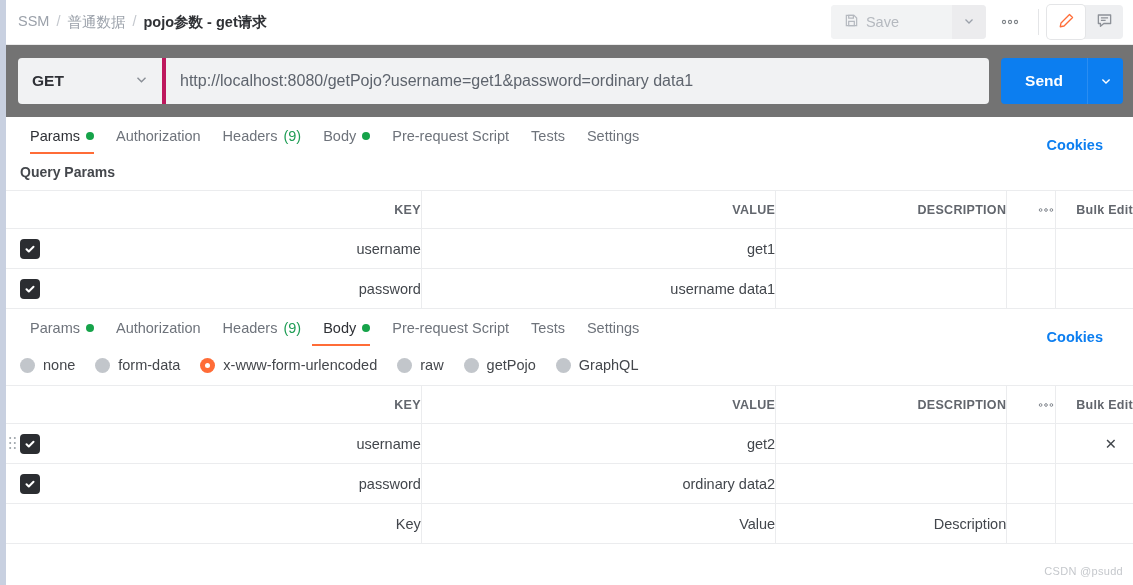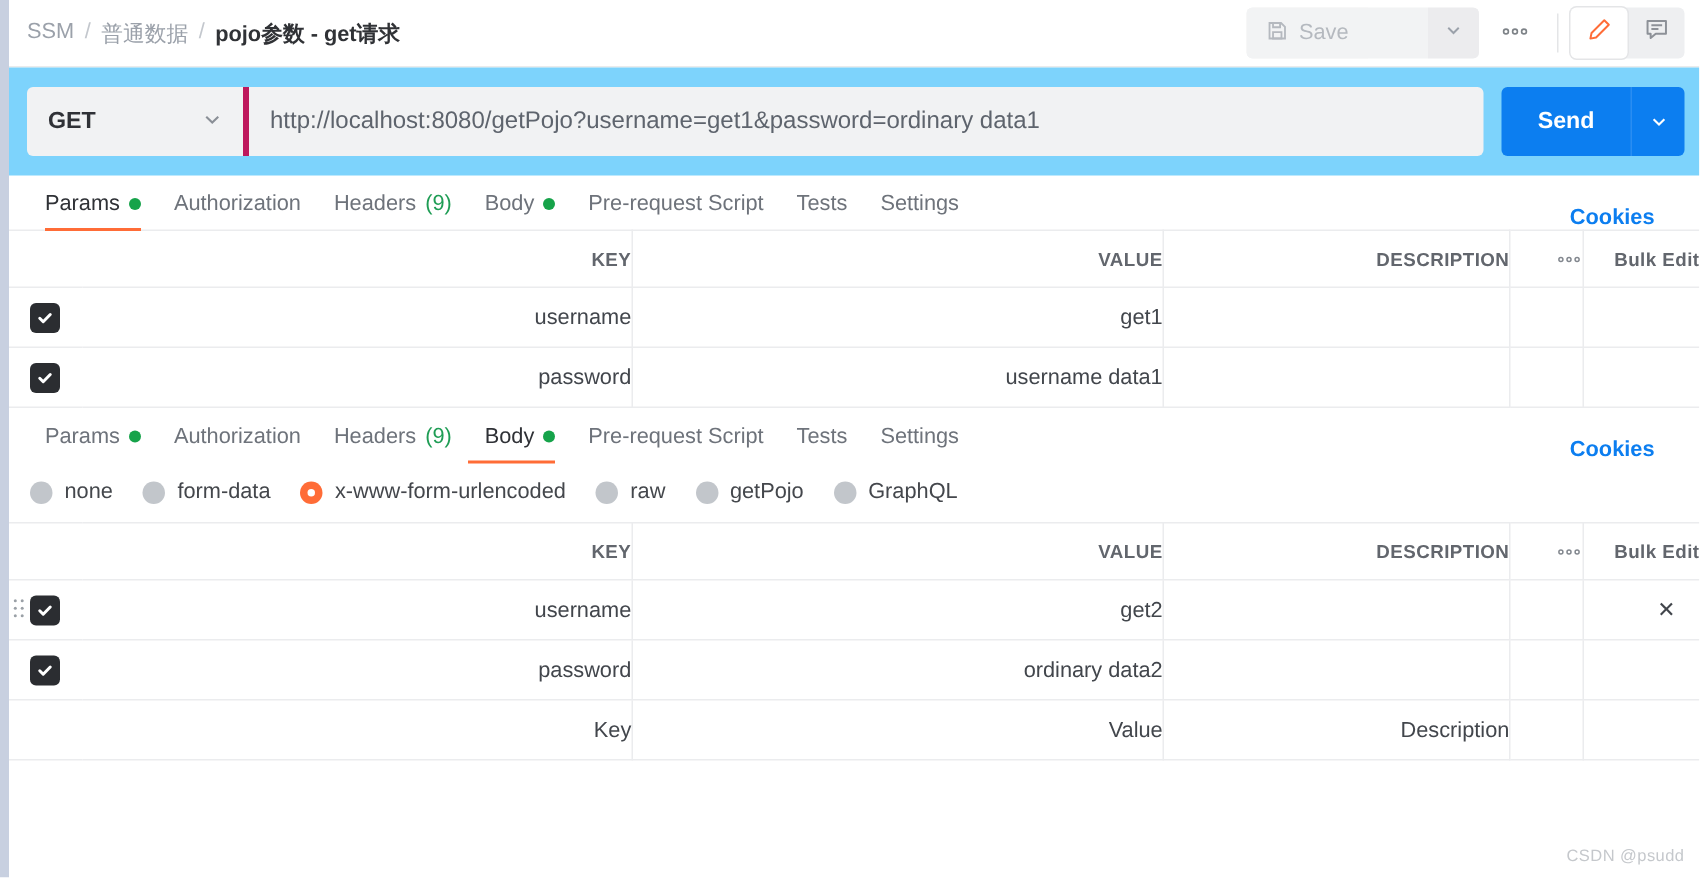--- a/index.html
+++ b/index.html
@@ -108,21 +108,21 @@
     border-radius: 4px;
     box-shadow: 0 0 0 1px #e4e5e7;
   }
 
   
   .urlbar {
     display: flex;
     align-items: center;
     padding: 13px 10px 13px 12px;
     gap: 0;
-    background: #7dd3fc;
+    background: #737373;
   }
   .method-select {
     width: 144px; height: 46px;
     background: #f1f2f3;
     border-radius: 4px 0 0 4px;
     display: flex;
     align-items: center;
     padding: 0 14px;
     font-size: 15.5px;
     font-weight: bold;
@@ -457,20 +457,21 @@
       </div>
       <div class="tab">
         <span>Tests</span>
       </div>
       <div class="tab">
         <span>Settings</span>
       </div>
       <div class="cookies-link">Cookies</div>
     </div>
 
+    <div class="section-title">Query Params</div>
 
     <table class="tbl">
       <thead>
         <tr>
           <th class="col-check"></th>
           <th class="col-key">KEY</th>
           <th class="col-val">VALUE</th>
           <th class="col-desc">DESCRIPTION</th>
           <th class="col-dots th-dots">
             <svg width="18" height="8" viewBox="0 0 20 8" fill="none" stroke="#82878e" stroke-width="1.1">

